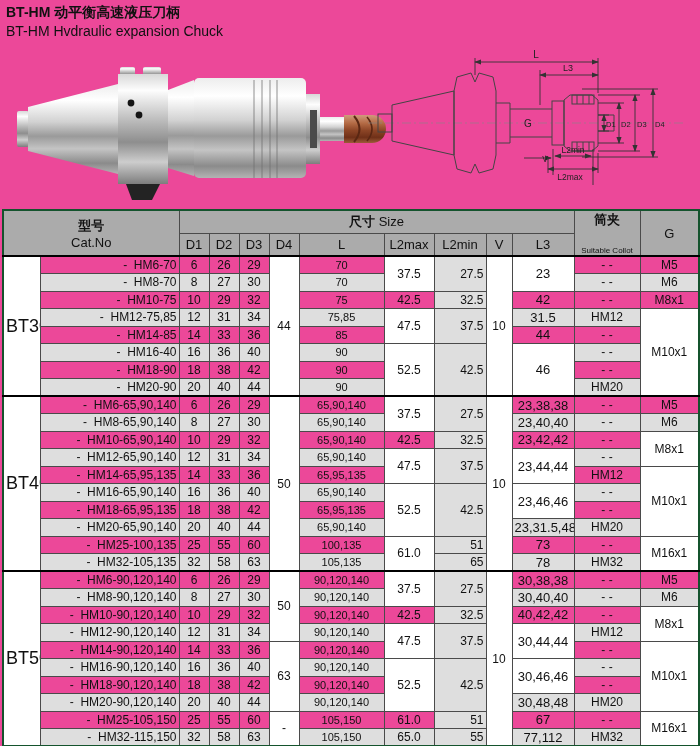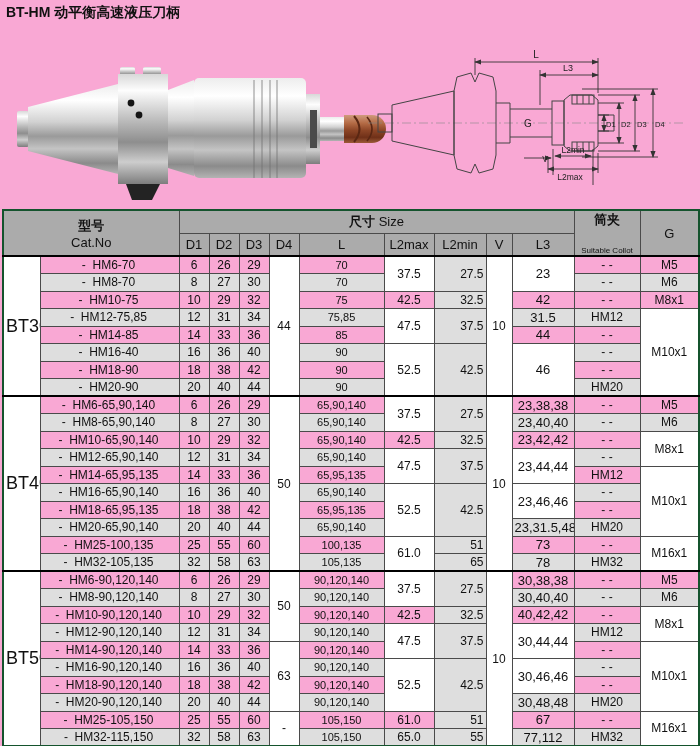--- a/index.html
+++ b/index.html
@@ -1,17 +1,17 @@
 <!DOCTYPE html>
 <html style="--header_bg: #ababab; --stripe: #dedede; --border_dark: #000000; --copper: #8c4526;"><head>
 <meta charset="utf-8">
 <style>
   html,body{margin:0;padding:0;background:#fff;width:700px;height:746px;overflow:hidden;
     font-family:"Liberation Sans", sans-serif;color:#111;}
-  .page{position:relative;width:700px;height:746px;background:#f9a8d4;}
+  .page{position:relative;width:700px;height:746px;background:#ec4899;}
   .titles{position:absolute;left:6px;top:3px;line-height:19px;}
   .t1{font-size:14px;}
   .t1 .cn{font-weight:bold;}
   .t1 .pre{font-weight:bold;}
   .t2{font-size:14px;}
   .photo{position:absolute;left:14px;top:50px;width:380px;height:155px;}
   .diagram{position:absolute;left:352px;top:44px;width:345px;height:160px;}
   .diagram text{font-family:"Liberation Sans",sans-serif;fill:#222;}
   table.spec{position:absolute;left:2px;top:209px;width:696px;border-collapse:collapse;
     table-layout:fixed;border:2px solid #14532d;font-size:12px;}
@@ -20,32 +20,33 @@
   .spec thead th{background:var(--header_bg);font-weight:normal;font-size:13px;}
   .spec thead tr:first-child{height:22px;}
   .spec thead tr:last-child{height:21px;}
   .spec thead .b{font-weight:bold;font-size:13px;}
   .spec thead .tiny{font-size:8px;line-height:8px;margin-top:18px;}
   .spec tbody{border-top:2px solid #000;}
   .spec tbody tr{height:17.5px;}
   .spec tbody tr:nth-child(even) td{background:var(--stripe);}
   .spec td.mw{background:#fff !important;}
   .spec td.mg{background:var(--stripe) !important;text-align:right;}
-  .spec td.model{text-align:center;padding-left:0;white-space:pre;}
+  .spec td.model{text-align:right;padding-left:0;white-space:pre;}
   .spec td.grp{font-size:18px;background:#fff;}
   .spec td.l3{font-size:13px;}
   .spec td.l{font-size:11px;}
 </style>
 </head>
 <body>
 
 <div class="page">
 
   <div class="titles">
     <div class="t1"><span class="pre">BT-HM</span> <span class="cn">动平衡高速液压刀柄</span></div>
+    <div class="t2">BT-HM Hvdraulic expansion Chuck</div>
   </div>
 
   <svg class="photo" viewBox="0 0 380 155" aria-hidden="true">
     <defs>
       <linearGradient id="g1" x1="0" y1="0" x2="0" y2="1">
         <stop offset="0" stop-color="#ededed"></stop>
           <stop offset="0.18" stop-color="#ffffff"></stop>
         <stop offset="0.42" stop-color="#d2d2d2"></stop>
           <stop offset="0.58" stop-color="#9a9a9a"></stop>
         <stop offset="0.72" stop-color="#c4c4c4"></stop>

